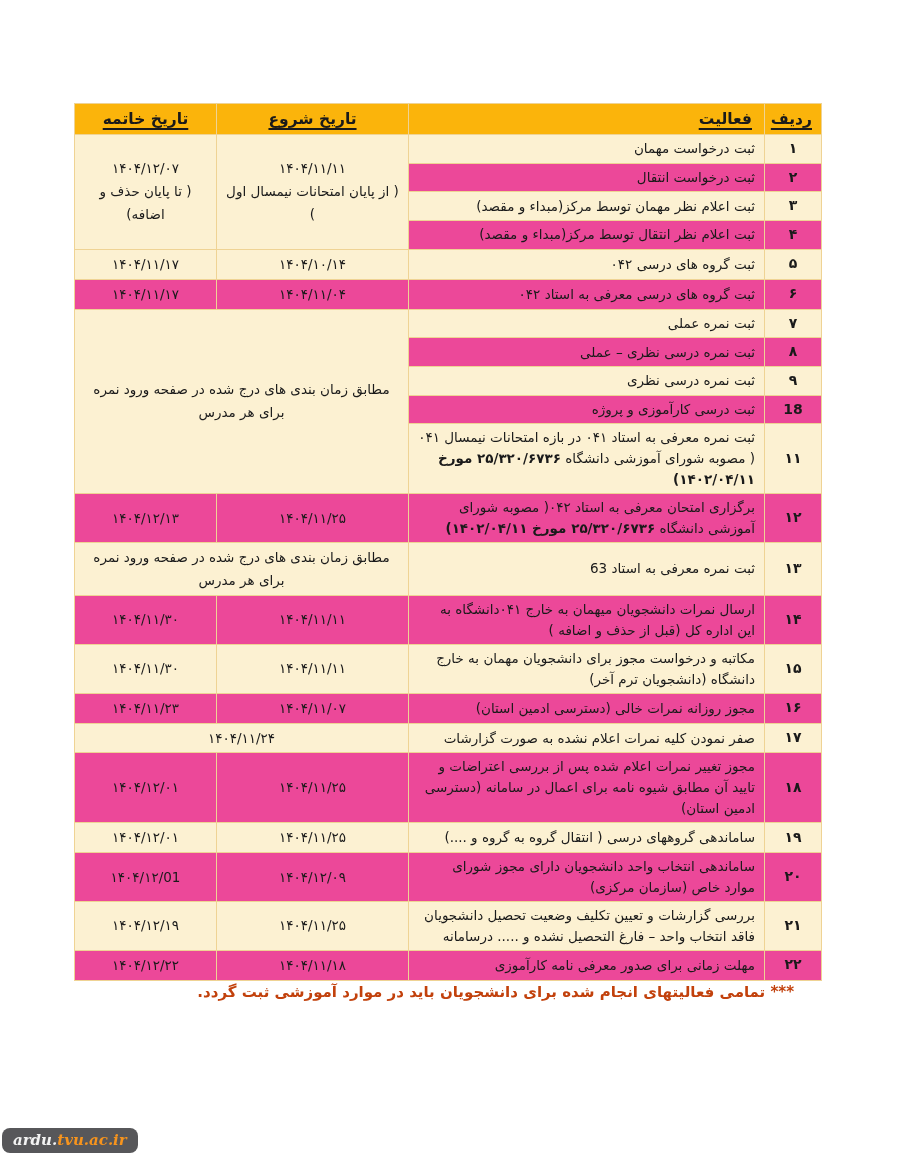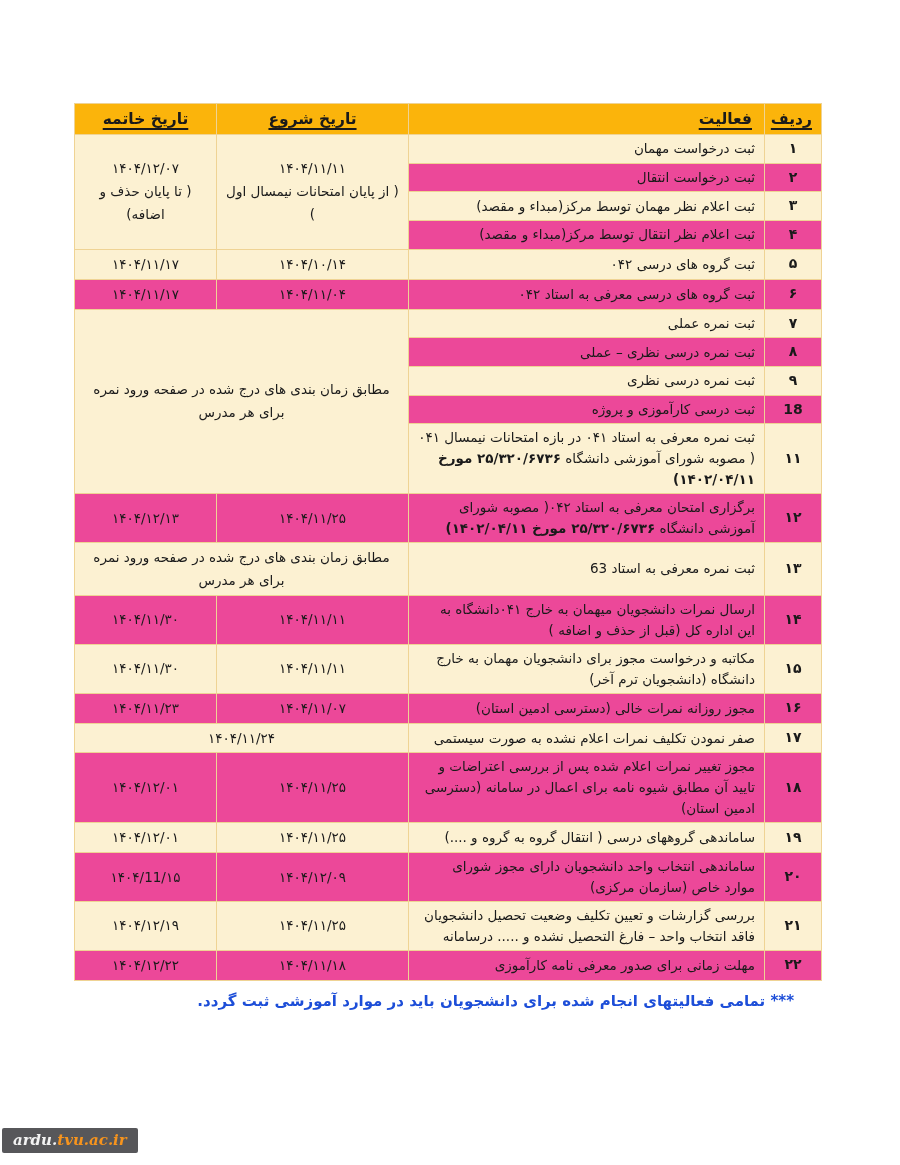--- a/index.html
+++ b/index.html
@@ -35,29 +35,29 @@
   th.r{text-align:right;padding-right:12px;padding-left:16px;}
   tbody td{height:27px;}
   tr.odd td{background:var(--cream);}
   tr.even td{background:#ec4899;}
   td.num{text-align:center;font-weight:bold;font-size:14px;}
   td.act{text-align:right;}
   td.date{text-align:center;white-space:pre-line;line-height:1.7;}
   td.merged{background:var(--cream) !important;text-align:center;}
   .footnote{
     direction:rtl;text-align:right;padding-left:0;padding-right:28px;
-    margin-top:11px;font-weight:bold;font-size:15px;color:#1d4ed8;
+    margin-top:2px;font-weight:bold;font-size:15px;color:#c2410c;
   }
   .watermark{
     position:absolute;left:2px;bottom:12px;
     background:var(--wm-bg);
     padding:3px 11px 4px 11px;
     font-size:15px;font-weight:bold;font-style:italic;
     font-family:"DejaVu Serif",serif;
-    direction:ltr;border-radius:2px;
+    direction:ltr;border-radius:8px;
   }
   .wm-prefix{color:var(--wm-prefix);}
   .wm-suffix{color:var(--wm-suffix);}
 </style>
 </head>
 <body>
 
 <div class="doc">
   <table>
     <colgroup>
@@ -152,40 +152,40 @@
           <td class="date">۱۴۰۴/۱۱/۳۰</td>
         </tr>
         <tr class="even">
           <td class="num">۱۶</td>
           <td class="act">مجوز روزانه نمرات خالی (دسترسی ادمین استان)</td>
           <td class="date">۱۴۰۴/۱۱/۰۷</td>
           <td class="date">۱۴۰۴/۱۱/۲۳</td>
         </tr>
         <tr class="odd">
           <td class="num">۱۷</td>
-          <td class="act">صفر نمودن تکلیف نمرات اعلام نشده به صورت سیستمی</td>
+          <td class="act">صفر نمودن کلیه نمرات اعلام نشده به صورت گزارشات</td>
           <td class="date merged" colspan="2" rowspan="1">۱۴۰۴/۱۱/۲۴</td>
         </tr>
         <tr class="even">
           <td class="num">۱۸</td>
           <td class="act">مجوز تغییر نمرات اعلام شده پس از بررسی اعتراضات و تایید آن مطابق شیوه نامه برای اعمال در سامانه (دسترسی ادمین استان)</td>
           <td class="date">۱۴۰۴/۱۱/۲۵</td>
           <td class="date">۱۴۰۴/۱۲/۰۱</td>
         </tr>
         <tr class="odd">
           <td class="num">۱۹</td>
           <td class="act">ساماندهی گروههای درسی ( انتقال گروه به گروه و ....)</td>
           <td class="date">۱۴۰۴/۱۱/۲۵</td>
           <td class="date">۱۴۰۴/۱۲/۰۱</td>
         </tr>
         <tr class="even">
           <td class="num">۲۰</td>
           <td class="act">ساماندهی انتخاب واحد دانشجویان دارای مجوز شورای موارد خاص (سازمان مرکزی)</td>
           <td class="date">۱۴۰۴/۱۲/۰۹</td>
-          <td class="date">۱۴۰۴/11/۱۵</td>
+          <td class="date">۱۴۰۴/۱۲/01</td>
         </tr>
         <tr class="odd">
           <td class="num">۲۱</td>
           <td class="act">بررسی گزارشات و تعیین تکلیف وضعیت تحصیل دانشجویان فاقد انتخاب واحد – فارغ التحصیل نشده و ..... درسامانه</td>
           <td class="date">۱۴۰۴/۱۱/۲۵</td>
           <td class="date">۱۴۰۴/۱۲/۱۹</td>
         </tr>
         <tr class="even">
           <td class="num">۲۲</td>
           <td class="act">مهلت زمانی برای صدور معرفی نامه کارآموزی</td>

